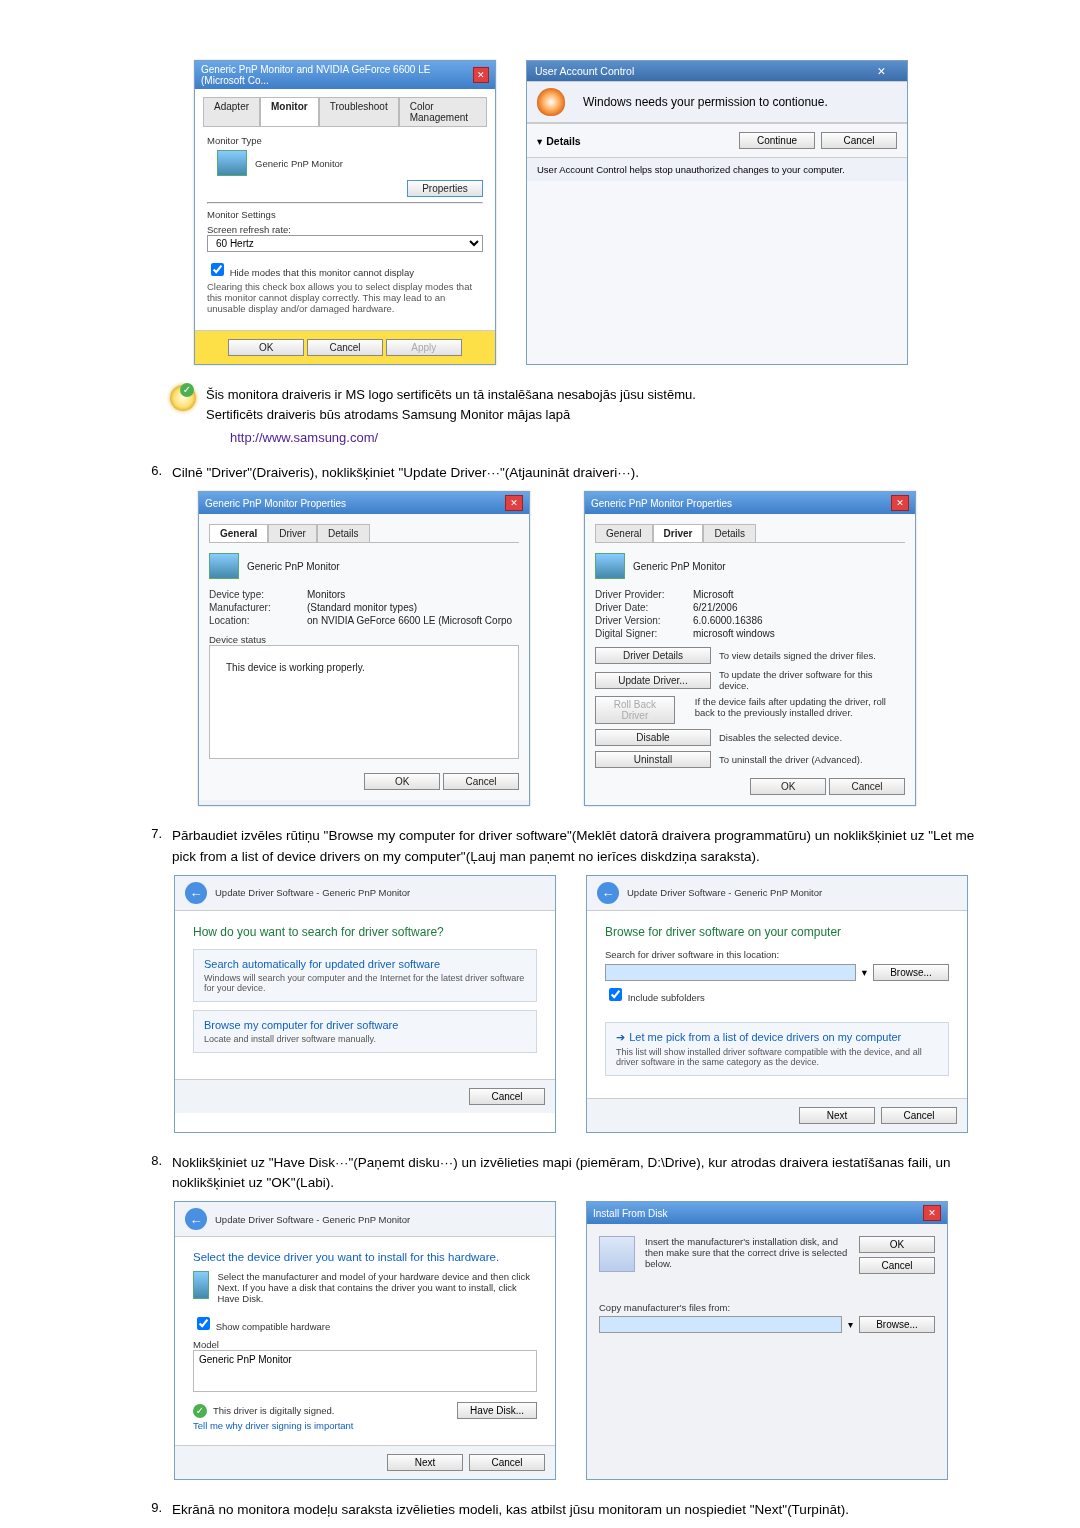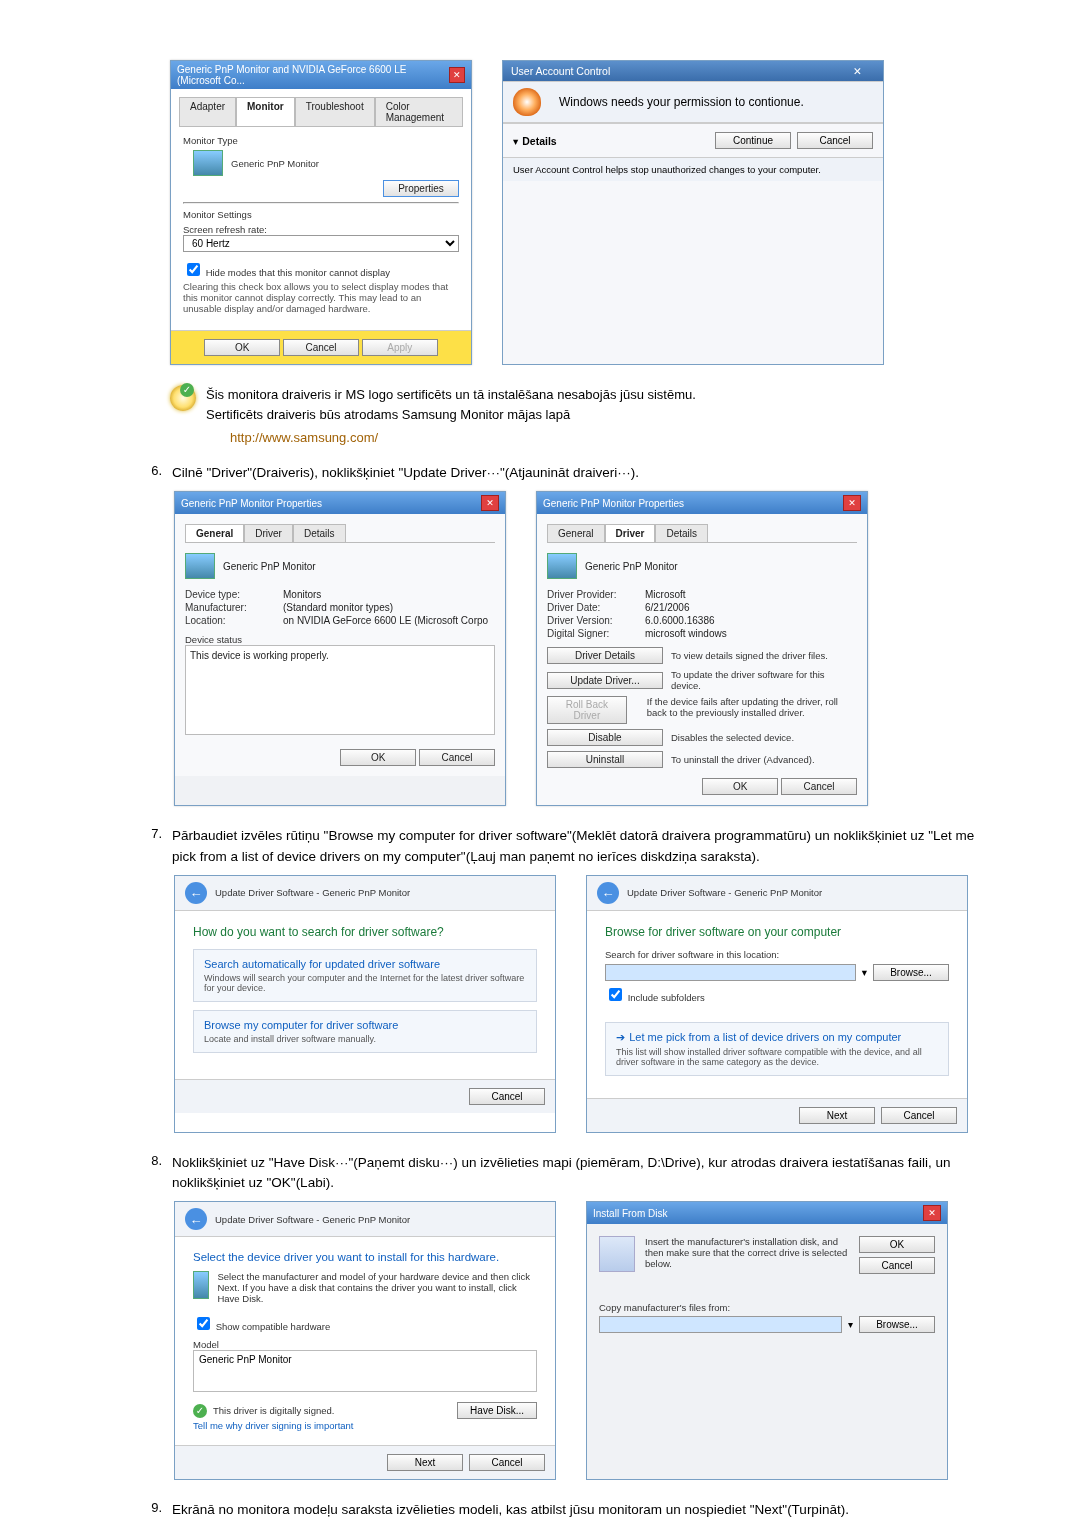--- a/index.html
+++ b/index.html
@@ -19,20 +19,21 @@
     display: flex;
     gap: 30px;
     margin-bottom: 20px;
   }
   .win {
     border: 1px solid #7aa0c4;
     background: #f0f2f5;
     font-size: 10px;
     color: #222;
     box-shadow: 0 0 2px rgba(0,0,0,0.2);
+    margin-left: 24px;
   }
   .titlebar {
     background: linear-gradient(#6aa7e8,#3e7ec8);
     color: #fff;
     padding: 3px 6px;
     display:flex;
     align-items:center;
     justify-content:space-between;
     font-size:10px;
   }
@@ -70,21 +71,21 @@
   .uac .inner{padding:10px;background:#fff;}
   .uac .bar{background:#eef2f8;border-top:1px solid #ccc;border-bottom:1px solid #ccc;padding:6px 10px;display:flex;gap:18px;align-items:center;}
   .uac .foot{display:flex;justify-content:flex-end;gap:6px;padding:8px 10px;align-items:center;}
   .note-row { display:flex; gap:10px; align-items:flex-start; margin:14px 0 6px 30px;}
   .bulb {
     width:26px;height:26px;border-radius:50%;
     background:radial-gradient(#fffbe0,#ffe070 50%,#d0a020 80%);
     box-shadow:0 0 4px #e0c040;
   }
   .note-text { font-size:13px; line-height:1.5; }
-  .link { color:#a16207; text-decoration:none; font-size:13px;}
+  .link { color:#4c1d95; text-decoration:none; font-size:13px;}
   .step { display:flex; gap:10px; margin:18px 0 8px 0;}
   .step-num { width:22px; text-align:right;}
   .step-txt { flex:1; font-size:13.5px; line-height:1.5;}
   .shots { margin-left:34px;}
   .props { width:330px; }
   .props .content{padding:10px; background:#f8f9fb;}
   .kv{display:flex;gap:8px;font-size:10px;margin:2px 0;}
   .kv .k{width:90px;color:#333;}
   .wizard{width:380px;border:1px solid #7aa0c4;background:#fff;font-size:10.5px;}
   .wizard .top{background:#f0f3f8;border-bottom:1px solid #ccc;padding:6px 10px;display:flex;align-items:center;gap:8px;}
@@ -211,21 +212,21 @@
           </div>
         <div class="kv">
             <span class="k">Manufacturer:</span>
             <span>(Standard monitor types)</span>
           </div>
         <div class="kv">
             <span class="k">Location:</span>
             <span>on NVIDIA GeForce 6600 LE (Microsoft Corpo</span>
           </div>
         <div class="small" style="margin-top:8px;">Device status</div>
-        <div style="border:1px solid #bbb;background:#fff;height:80px;padding:4px;font-size:10px;">
+        <div style="border:1px solid #bbb;background:#fff;height:80px;padding:16px;font-size:10px;">
           <span>This device is working properly.</span>
         </div>
         <div style="text-align:right;margin-top:14px;">
           <span class="btn">OK</span>
           <span class="btn">Cancel</span>
         </div>
       </div>
     </div>
 
     <div class="win props">

